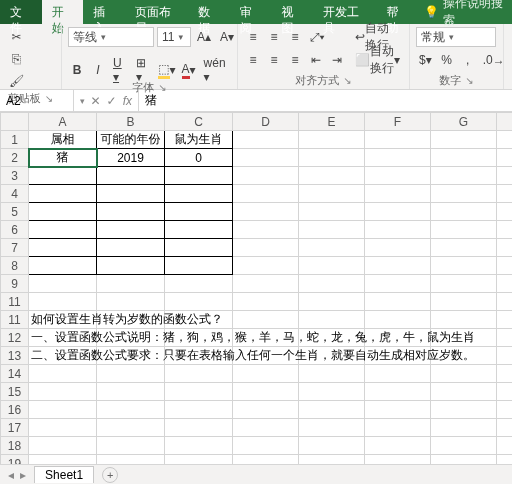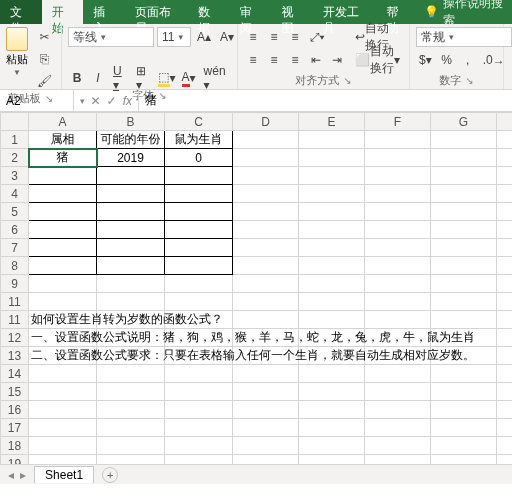--- a/index.html
+++ b/index.html
@@ -58,39 +58,34 @@
   <div class="hint">
     <span>💡</span>
     <span>操作说明搜索</span>
   </div>
 </div>
 
 <div class="ribbon">
 
   <div class="group" style="width:62px">
     <div class="group-body">
-      <div class="paste-big">
-        <div class="paste-icon"></div>
-        <span style="font-size:11px">粘贴</span>
-        <span style="font-size:8px;color:#666">▼</span>
-      </div>
       <div class="col">
         <span class="btn">✂</span>
         <span class="btn">⎘</span>
         <span class="btn">🖌</span>
       </div>
     </div>
     <div class="group-label">
         <span>剪贴板</span>
         <span class="launcher">↘</span>
       </div>
   </div>
 
   <div class="group" style="width:176px">
-    <div class="group-body col" style="gap:21px">
+    <div class="group-body col" style="gap:13px">
       <div class="row">
         <div class="sel" style="width:86px">
             <span>等线</span>
             <span class="car">▾</span>
           </div>
         <div class="sel" style="width:34px">
             <span>11</span>
             <span class="car">▾</span>
           </div>
         <span class="btn">A▴</span>
@@ -139,21 +134,21 @@
       </div>
     </div>
     <div class="group-label">
         <span>对齐方式</span>
         <span class="launcher">↘</span>
       </div>
   </div>
 
   <div class="group" style="width:94px">
     <div class="group-body col" style="gap:3px">
-      <div class="sel" style="width:96px">
+      <div class="sel" style="width:80px">
           <span>常规</span>
           <span class="car">▾</span>
         </div>
       <div class="row">
         <span class="btn">$▾</span>
         <span class="btn">%</span>
         <span class="btn">,</span>
         <span class="btn">.0→</span>
         <span class="btn">←.0</span>
       </div>

